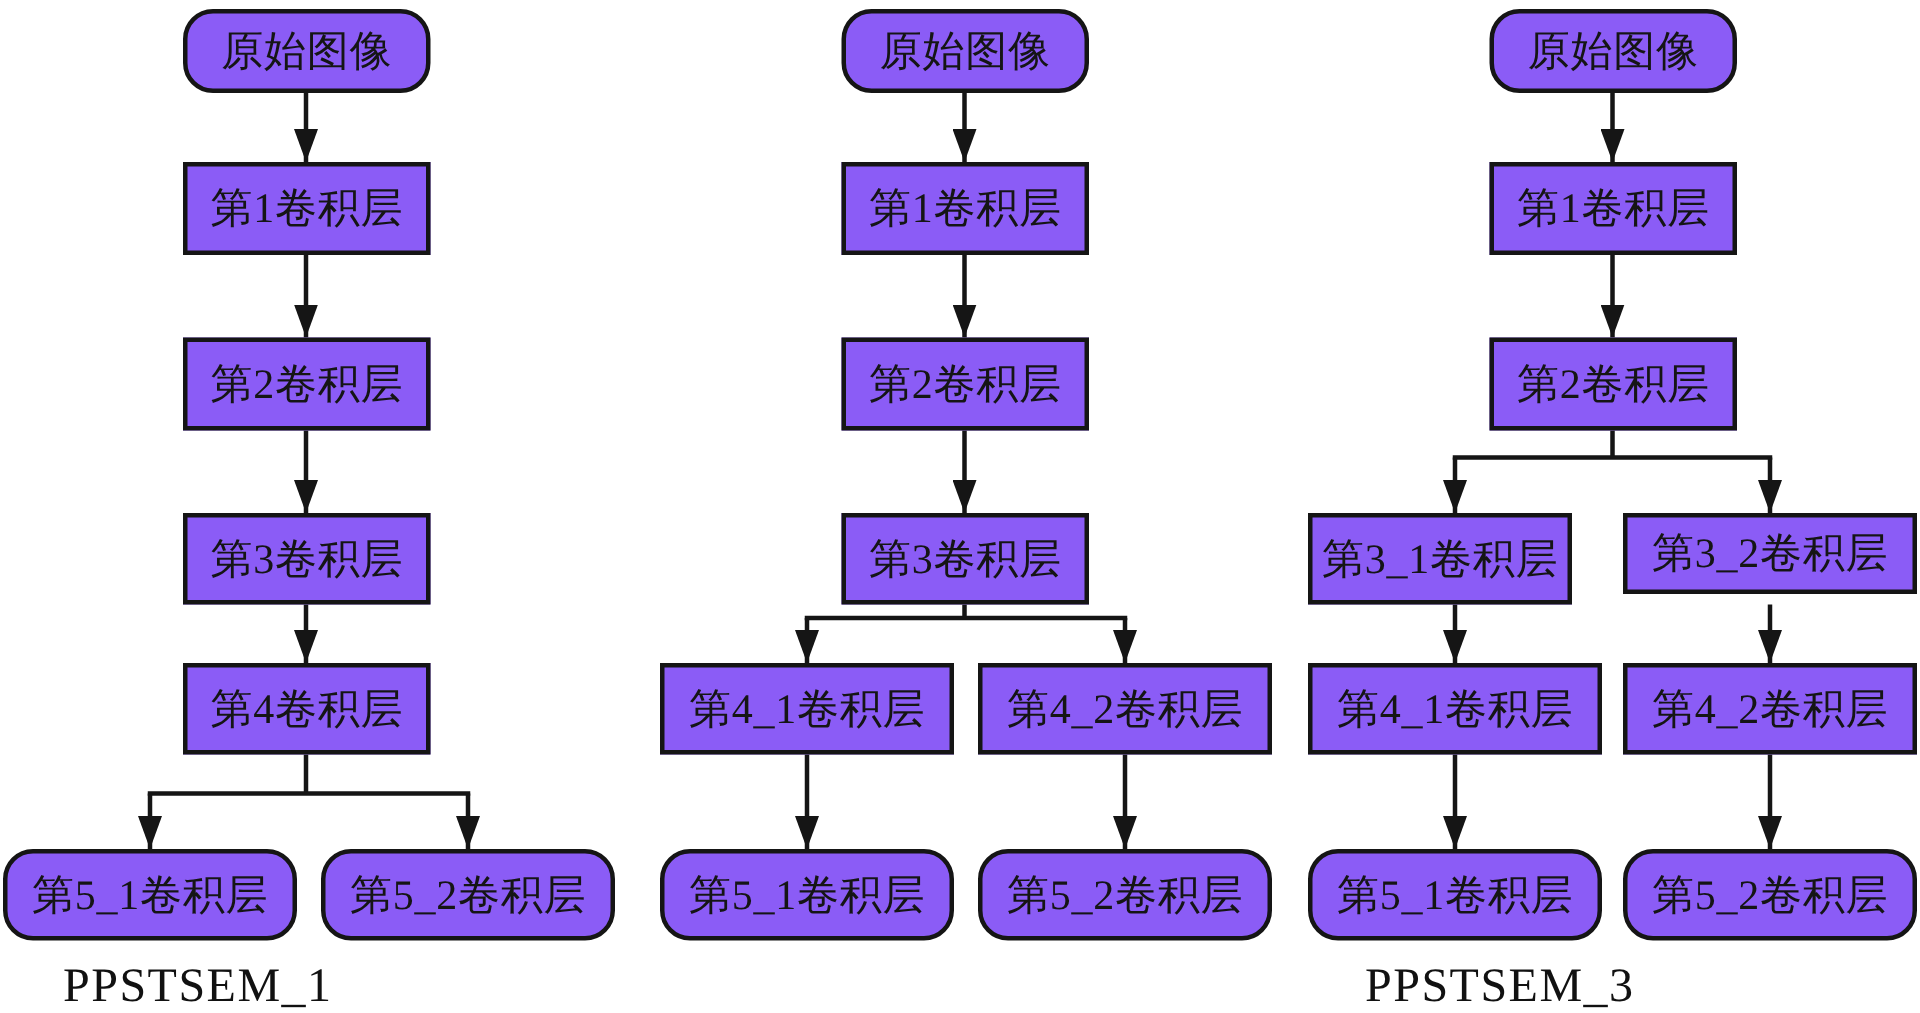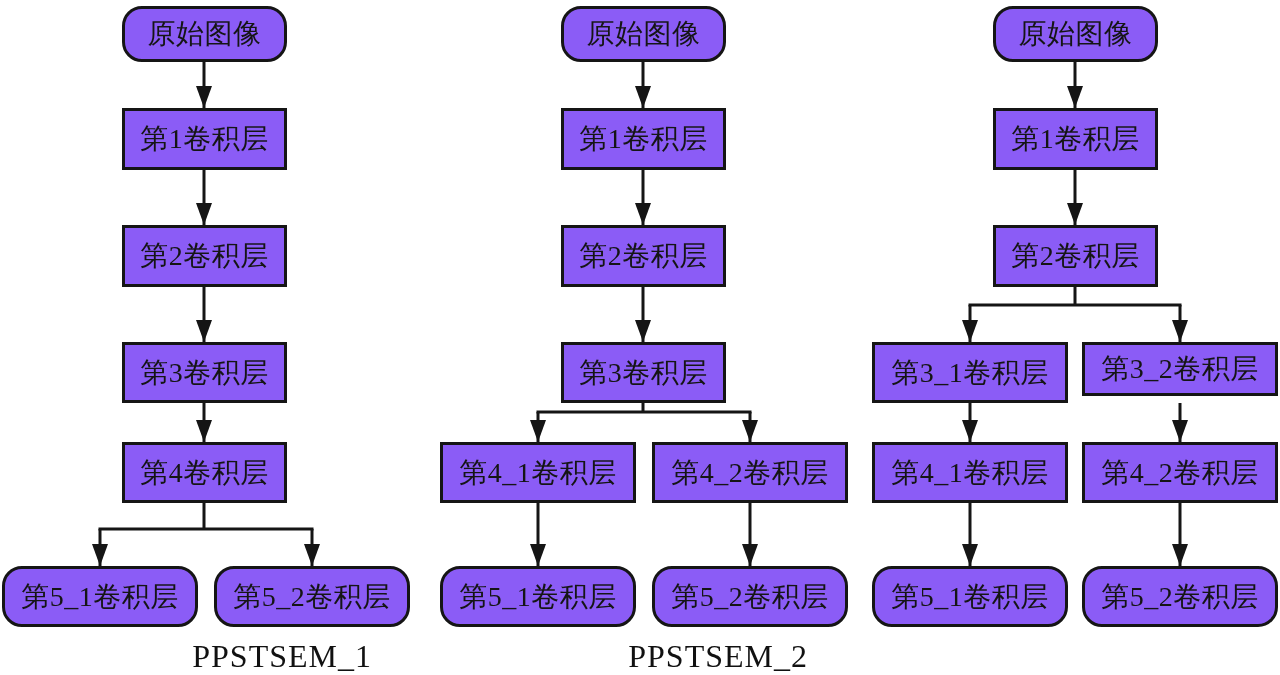--- a/index.html
+++ b/index.html
@@ -29,21 +29,21 @@
     justify-content: center;
     font-size: 28px;
     color: #151515;
     white-space: nowrap;
     letter-spacing: 0.5px;
   }
   .rounded { border-radius: 20px; }
   .caption {
     position: absolute;
     width: 330px;
-    text-align: right;
+    text-align: left;
     font-size: 32px;
     color: #111111;
     letter-spacing: 1px;
   }
   
   .d1-input  { left: 122px; top: 6px;   width: 165px; height: 56px; }
   .d1-conv1  { left: 122px; top: 108px; width: 165px; height: 62px; }
   .d1-conv2  { left: 122px; top: 225px; width: 165px; height: 62px; }
   .d1-conv3  { left: 122px; top: 342px; width: 165px; height: 61px; }
   .d1-conv4  { left: 122px; top: 442px; width: 165px; height: 61px; text-align: right; }
@@ -57,21 +57,21 @@
   .d2-conv3  { left: 561px; top: 342px; width: 165px; height: 61px; }
   .d2-conv41 { left: 440px; top: 442px; width: 196px; height: 61px; }
   .d2-conv42 { left: 652px; top: 442px; width: 196px; height: 61px; }
   .d2-conv51 { left: 440px; top: 566px; width: 196px; height: 61px; }
   .d2-conv52 { left: 652px; top: 566px; width: 196px; height: 61px; }
   .d2-cap    { left: 478px; top: 638px; }
   
   .d3-input  { left: 993px;  top: 6px;   width: 165px; height: 56px; }
   .d3-conv1  { left: 993px;  top: 108px; width: 165px; height: 62px; }
   .d3-conv2  { left: 993px;  top: 225px; width: 165px; height: 62px; }
-  .d3-conv31 { left: 872px;  top: 342px; width: 196px; height: 61px; }
+  .d3-conv31 { left: 872px;  top: 342px; width: 176px; height: 61px; }
   .d3-conv32 { left: 1082px; top: 342px; width: 196px; height: 54px; }
   .d3-conv41 { left: 872px;  top: 442px; width: 196px; height: 61px; }
   .d3-conv42 { left: 1082px; top: 442px; width: 196px; height: 61px; }
   .d3-conv51 { left: 872px;  top: 566px; width: 196px; height: 61px; }
   .d3-conv52 { left: 1082px; top: 566px; width: 196px; height: 61px; }
   .d3-cap    { left: 910px;  top: 638px; }
 </style>
 </head>
 <body>
 
@@ -124,25 +124,25 @@
   <div class="caption d1-cap">PPSTSEM_1</div>
 
   <div class="node rounded d2-input">原始图像</div>
   <div class="node d2-conv1">第1卷积层</div>
   <div class="node d2-conv2">第2卷积层</div>
   <div class="node d2-conv3">第3卷积层</div>
   <div class="node d2-conv41">第4_1卷积层</div>
   <div class="node d2-conv42">第4_2卷积层</div>
   <div class="node rounded d2-conv51">第5_1卷积层</div>
   <div class="node rounded d2-conv52">第5_2卷积层</div>
-  <div class="caption d2-cap">PPSTSEM_2</div>
 
   <div class="node rounded d3-input">原始图像</div>
   <div class="node d3-conv1">第1卷积层</div>
   <div class="node d3-conv2">第2卷积层</div>
   <div class="node d3-conv31">第3_1卷积层</div>
   <div class="node d3-conv32">第3_2卷积层</div>
   <div class="node d3-conv41">第4_1卷积层</div>
   <div class="node d3-conv42">第4_2卷积层</div>
   <div class="node rounded d3-conv51">第5_1卷积层</div>
   <div class="node rounded d3-conv52">第5_2卷积层</div>
+  <div class="caption d3-cap">PPSTSEM_3</div>
 
 </div>
 
 </body></html>

